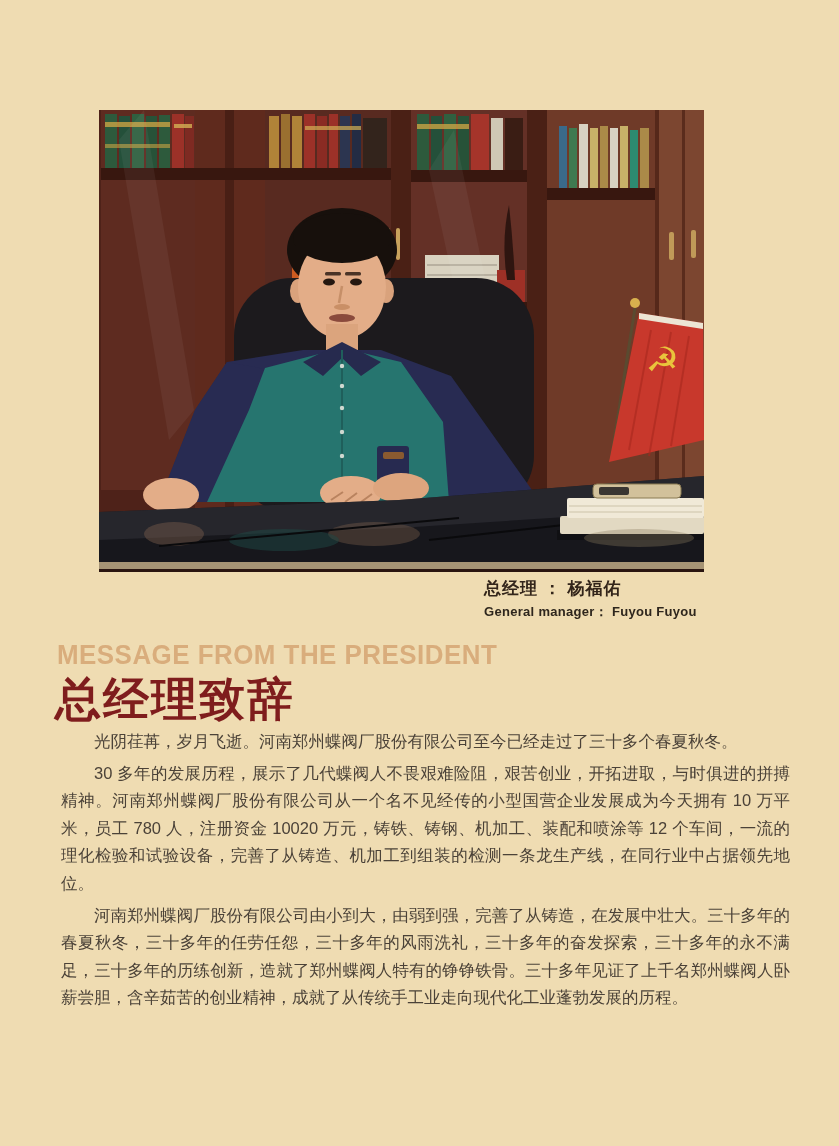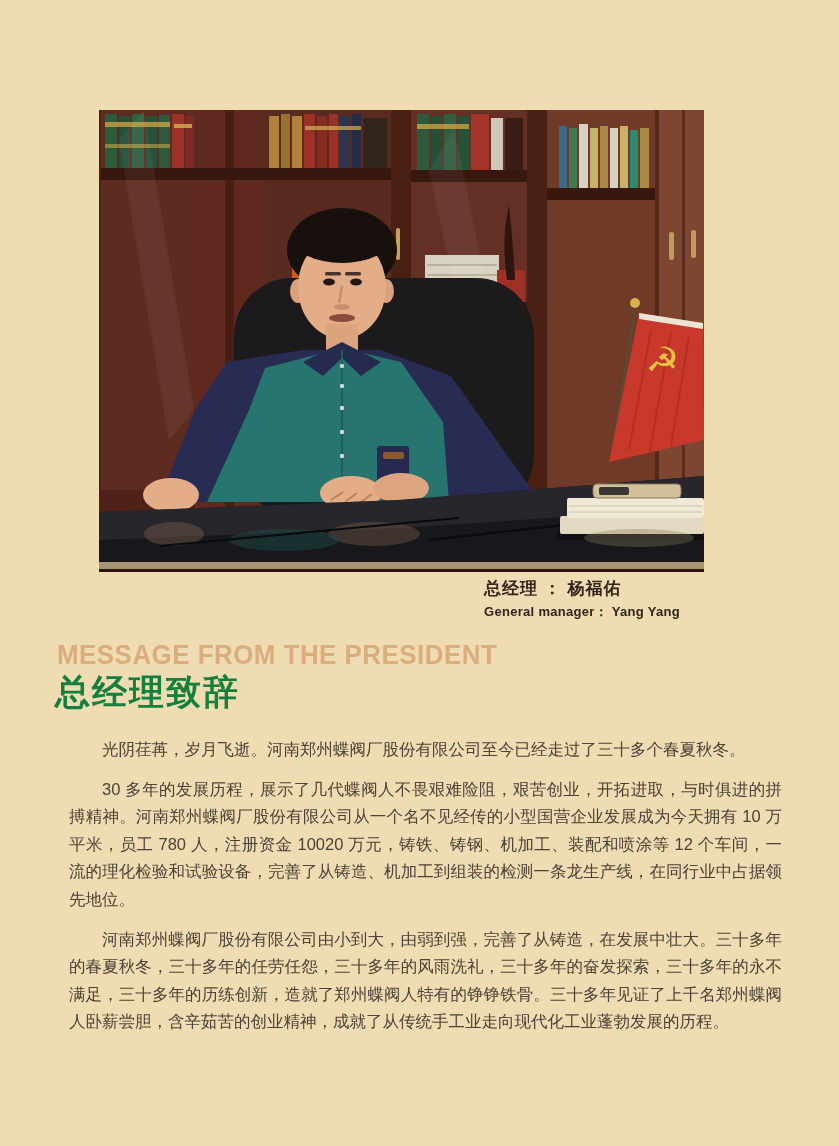--- a/index.html
+++ b/index.html
@@ -35,33 +35,33 @@
   .heading-en{
     position:absolute;left:57px;top:640px;
     font-size:27px;font-weight:bold;letter-spacing:.5px;
     color:#d9ad7c;
     transform:scaleX(.96);transform-origin:left center;
     white-space:nowrap;
   }
   .heading-cn{
     position:absolute;left:55px;top:669px;
     font-family:"Liberation Serif", serif;
-    font-size:35px;font-weight:bold;letter-spacing:2px;
-    color:#15803d;
+    font-size:46px;font-weight:bold;letter-spacing:2px;
+    color:#7f1d1d;
     white-space:nowrap;
   }
   .body-text{
     position:absolute;left:57px;top:724px;
     width:737px;
     font-size:16.5px;line-height:27.6px;
     color:#4b4238;
     text-align:justify;
   }
   .body-text p{
-    margin:12px;
+    margin:4px;
     text-indent:2em;
   }
 </style>
 </head>
 <body>
 
 <div class="page">
 
   <div class="photo-wrap">
     <svg viewBox="0 0 605 462" preserveAspectRatio="none">
@@ -211,21 +211,21 @@
       <line x1="470" y1="396" x2="603" y2="396" stroke="#d8cfb8" stroke-width="1.5"></line>
       <line x1="470" y1="402" x2="603" y2="402" stroke="#d8cfb8" stroke-width="1.5"></line>
       <rect x="494" y="374" width="88" height="14" rx="4" fill="#d2c19b" stroke="#8a7a52" stroke-width="1"></rect>
       <rect x="500" y="377" width="30" height="8" rx="2" fill="#3a3632"></rect>
       <ellipse cx="540" cy="428" rx="55" ry="9" fill="#8a7a5e" opacity="0.35"></ellipse>
     </svg>
   </div>
 
   <div class="caption">
     <div class="cap-cn">总经理 ： 杨福佑</div>
-    <div class="cap-en">General manager： Yang Yang</div>
+    <div class="cap-en">General manager： Fuyou Fuyou</div>
   </div>
 
   <div class="heading-en">MESSAGE FROM THE PRESIDENT</div>
   <div class="heading-cn">总经理致辞</div>
 
   <div class="body-text">
     <p>光阴荏苒，岁月飞逝。河南郑州蝶阀厂股份有限公司至今已经走过了三十多个春夏秋冬。</p>
     <p>30 多年的发展历程，展示了几代蝶阀人不畏艰难险阻，艰苦创业，开拓进取，与时俱进的拼搏精神。河南郑州蝶阀厂股份有限公司从一个名不见经传的小型国营企业发展成为今天拥有 10 万平米，员工 780 人，注册资金 10020 万元，铸铁、铸钢、机加工、装配和喷涂等 12 个车间，一流的理化检验和试验设备，完善了从铸造、机加工到组装的检测一条龙生产线，在同行业中占据领先地位。</p>
     <p>河南郑州蝶阀厂股份有限公司由小到大，由弱到强，完善了从铸造，在发展中壮大。三十多年的春夏秋冬，三十多年的任劳任怨，三十多年的风雨洗礼，三十多年的奋发探索，三十多年的永不满足，三十多年的历练创新，造就了郑州蝶阀人特有的铮铮铁骨。三十多年见证了上千名郑州蝶阀人卧薪尝胆，含辛茹苦的创业精神，成就了从传统手工业走向现代化工业蓬勃发展的历程。</p>
   </div>

